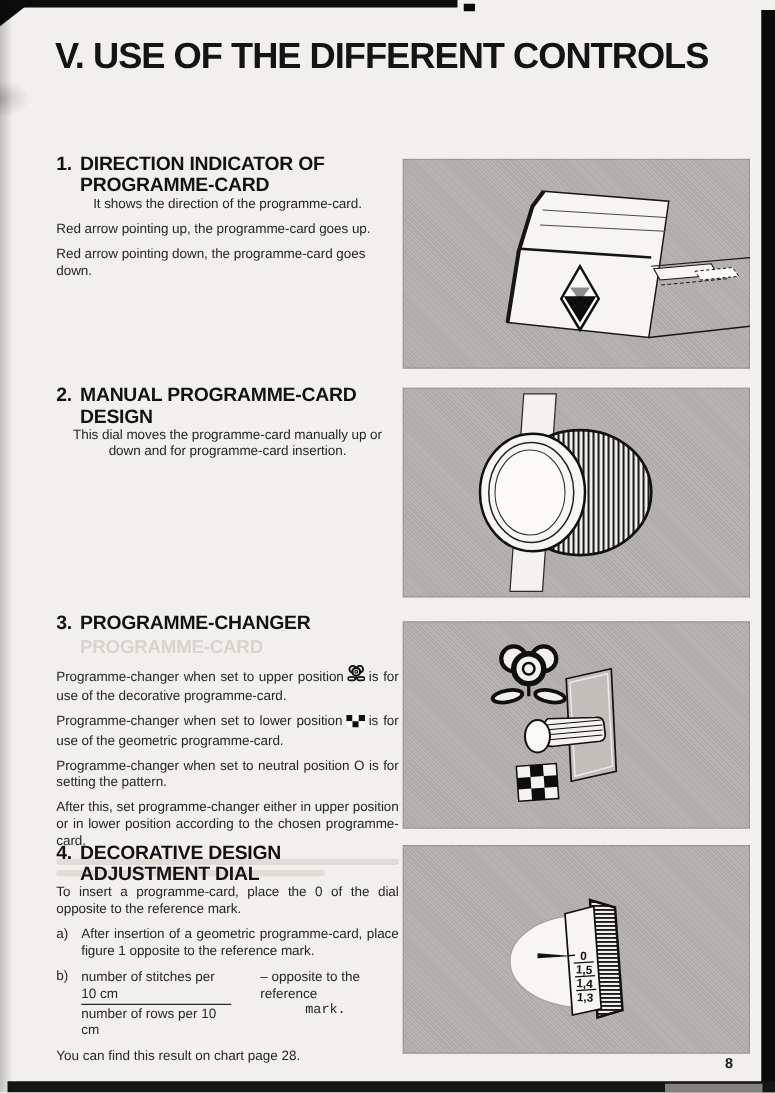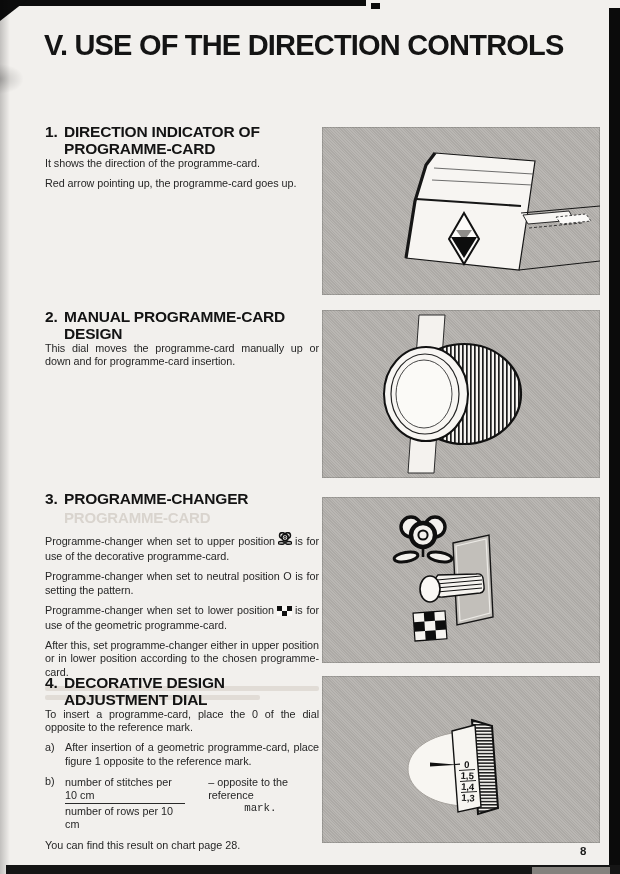--- a/index.html
+++ b/index.html
@@ -44,21 +44,21 @@
   #sec4 { top:674px; }
 
   .sec-head { display:flex; font-weight:bold; font-size:15.5px; line-height:17px;
               letter-spacing:-0.2px; color:#131313; }
   .sec-num  { width:19px; flex:none; }
   .sec-title{ flex:1; }
 
   p.body { font-size:10.8px; line-height:13.2px; margin:0 0 7px 0; color:#262626;
            letter-spacing:-0.05px; }
   .just  { text-align:justify; }
-  .first { margin-top:16px; }
+  .first { margin-top:16px;text-align:center; }
 
   .ghost-heading { font-weight:bold; font-size:15px; letter-spacing:-0.2px;
                    color:#d9d4ce; margin:2px 0 6px 19px; }
   .ghost-line { height:5px; background:#e1dcd6; border-radius:2px; margin:4px 0 0 0; }
   .ghost-line.l2 { width:215px; }
 
   .inline-icon { display:inline-block; vertical-align:-2px; margin:0 3px; }
 
   .list-item { display:flex; margin:0 0 7px 0; }
   .li-label  { width:20px; flex:none; font-size:10.8px; line-height:13.2px; color:#262626; }
@@ -81,29 +81,30 @@
 
 <div class="scan-top"></div>
 <div class="scan-nub"></div>
 <div class="scan-corner"></div>
 <div class="scan-right"></div>
 <div class="scan-bottom"></div>
 <div class="scan-bottom-gray"></div>
 <div class="left-shade"></div>
 <div class="smudge"></div>
 
-<div class="title">V. USE OF THE DIRECTION CONTROLS</div>
+<div class="title">V. USE OF THE DIFFERENT CONTROLS</div>
 
 <div class="sec" id="sec1">
   <div class="sec-head">
     <span class="sec-num">1.</span>
     <span class="sec-title">DIRECTION INDICATOR OF PROGRAMME-CARD</span>
   </div>
   <p class="body first">It shows the direction of the programme-card.</p>
   <p class="body">Red arrow pointing up, the programme-card goes up.</p>
+  <p class="body">Red arrow pointing down, the programme-card goes down.</p>
 </div>
 
 <div class="illus" id="illus1">
   <svg viewBox="0 0 278 168">
     <g stroke="#161616" fill="none">
       <polygon points="113,26 213,34 205,90 197,143 84,131 93,74 104,38" fill="#f7f5f2" stroke-width="1.2"></polygon>
       <path d="M113,26 L104,38 L93,74 L84,131" stroke-width="3.2"></path>
       <path d="M112,41 L211,47" stroke-width="0.8" stroke="#4a4a4a"></path>
       <path d="M110,53 L210,58" stroke-width="0.8" stroke="#4a4a4a"></path>
       <path d="M94,72 L199,79" stroke-width="2.2"></path>
@@ -157,30 +158,30 @@
             <circle cx="6" cy="5" r="4" stroke-width="2.2"></circle>
             <circle cx="14" cy="5" r="4" stroke-width="2.2"></circle>
             <ellipse cx="4.5" cy="16" rx="4.5" ry="2" stroke-width="2"></ellipse>
             <ellipse cx="15.5" cy="16" rx="4.5" ry="2" stroke-width="2"></ellipse>
             <line x1="10" y1="11" x2="10" y2="16" stroke-width="1.8"></line>
             <circle cx="10" cy="8" r="4.6" stroke-width="2.6"></circle>
             <circle cx="10" cy="8" r="1.6" stroke-width="1.4"></circle>
           </g>
         </svg></span><span>is for use of the decorative programme-card.</span></p>
 
-  <p class="body just">Programme-changer when set to neutral position O is for setting the pattern.</p>
-
   <p class="body just"><span>Programme-changer when set to lower position</span><span class="inline-icon"><svg width="15" height="10" viewBox="0 0 21 14">
           <rect x="0" y="0" width="7" height="7" fill="#111"></rect>
           <rect x="7" y="0" width="7" height="7" fill="#fbfaf7"></rect>
           <rect x="14" y="0" width="7" height="7" fill="#111"></rect>
           <rect x="0" y="7" width="7" height="7" fill="#fbfaf7"></rect>
           <rect x="7" y="7" width="7" height="7" fill="#111"></rect>
           <rect x="14" y="7" width="7" height="7" fill="#fbfaf7"></rect>
         </svg></span><span>is for use of the geometric programme-card.</span></p>
+
+  <p class="body just">Programme-changer when set to neutral position O is for setting the pattern.</p>
   <p class="body just">After this, set programme-changer either in upper position or in lower position according to the chosen programme-card.</p>
 
   <div class="ghost-line"></div>
   <div class="ghost-line l2"></div>
 </div>
 
 <div class="illus" id="illus3">
   <svg viewBox="0 0 278 166">
     <g>
       <polygon points="131,46 167,38 171,120 135,128" fill="#c2bfba" stroke="#151515" stroke-width="1.4"></polygon>

